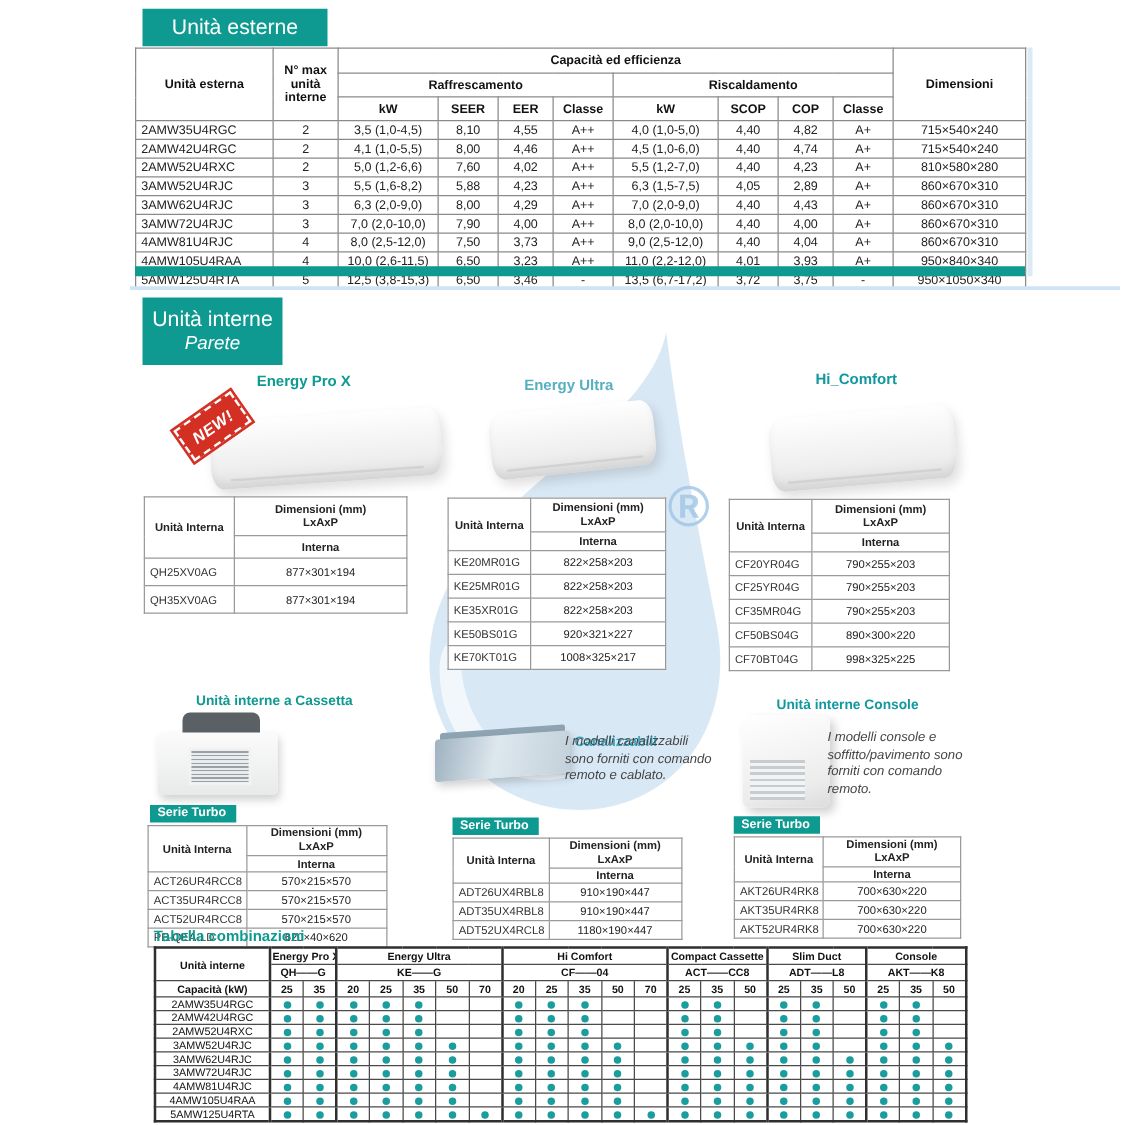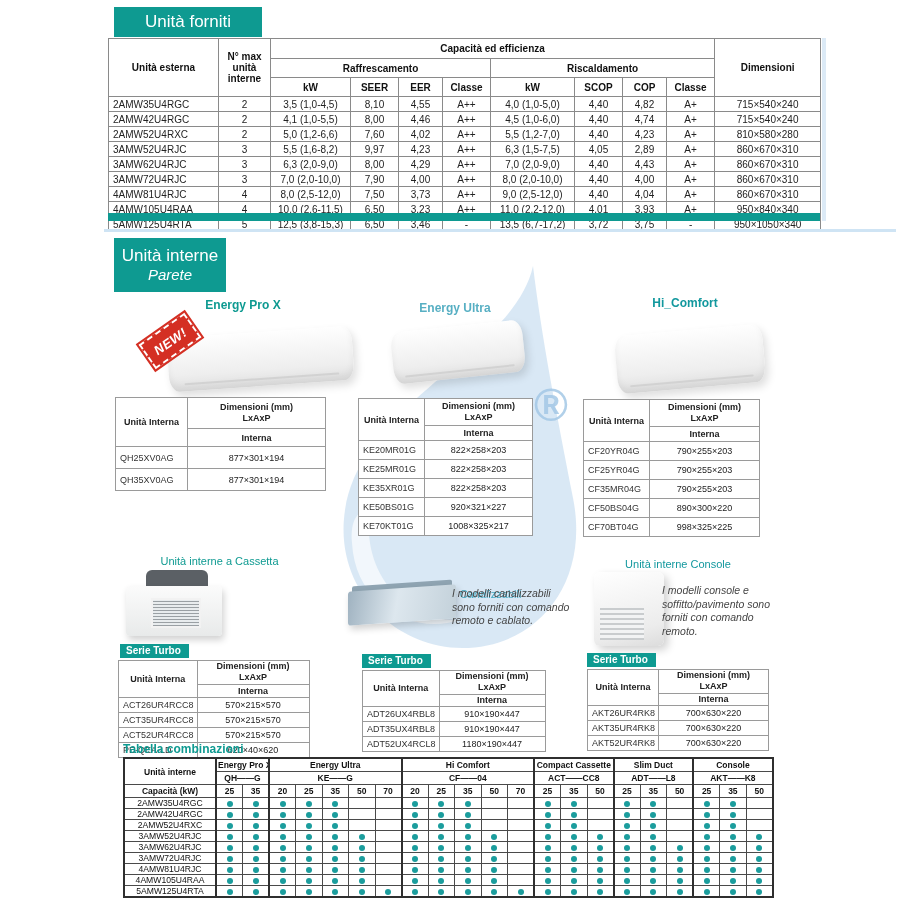--- a/index.html
+++ b/index.html
@@ -69,21 +69,21 @@
   .duct-top{left:352px;top:583px;width:100px;height:10px;transform:skewY(-4deg);
         background:#8fa4b2;border-radius:2px;}
 
   
   .console-body{left:594px;top:572px;width:70px;height:74px;
         background:linear-gradient(165deg,#ffffff,#ececec 75%,#dcdcdc);
         border-radius:6px;box-shadow:4px 4px 8px rgba(0,0,0,.18);}
   .console-louvers{left:600px;top:608px;width:44px;height:32px;
         background:repeating-linear-gradient(0deg,#c9ccce 0 2px,#f2f3f4 2px 5px);}
 
-  .section-title{font-weight:normal;font-size:11px;text-align:center;}
+  .section-title{font-weight:bold;font-size:11px;text-align:center;}
   .desc{font-style:italic;font-size:10.5px;color:#454545;line-height:1.3;}
 
   .serie-label{background:#0E9A91;color:#fff;font-weight:bold;font-size:10px;
         padding:1px 8px 2px 6px;}
 
   
   .combos-title{left:123px;top:742px;font-weight:bold;font-size:12px;color:#0E9A91;}
   .combos{left:123px;top:757px;}
   .combos table{width:650px;table-layout:fixed;border:2px solid #2f2f2f;}
   .combos th,.combos td{border:1px solid #4a4a4a;font-size:8.5px;padding:0 1px;
@@ -99,21 +99,21 @@
 
 <div class="page">
 
   <svg class="abs watermark" viewBox="0 0 300 400">
     <path d="M233,8 C214,95 62,142 45,252 C33,332 96,390 162,390 C238,390 290,324 273,240 C256,152 242,82 233,8 Z" fill="#b9d6ec" opacity="0.55"></path>
     <path d="M70,250 C60,320 110,365 160,362 C110,378 55,345 52,285 C50,262 58,252 70,250 Z" fill="#ffffff" opacity="0.65"></path>
   </svg>
   <div class="abs rmark">®</div>
 
   <div class="abs teal-box title-1">
-    <span>Unità forniti</span>
+    <span>Unità esterne</span>
   </div>
 
   <div class="abs outdoor-table">
     <table id="outdoor-table">
         <colgroup>
           <col style="width: 110px;">
           <col style="width: 52px;">
           <col style="width: 80px;">
           <col style="width: 48px;">
           <col style="width: 44px;">
@@ -183,21 +183,21 @@
             <td>5,5 (1,2-7,0)</td>
             <td>4,40</td>
             <td>4,23</td>
             <td>A+</td>
             <td>810×580×280</td>
           </tr>
           <tr>
             <td class="model">3AMW52U4RJC</td>
             <td>3</td>
             <td>5,5 (1,6-8,2)</td>
-            <td>9,97</td>
+            <td>5,88</td>
             <td>4,23</td>
             <td>A++</td>
             <td>6,3 (1,5-7,5)</td>
             <td>4,05</td>
             <td>2,89</td>
             <td>A+</td>
             <td>860×670×310</td>
           </tr>
           <tr>
             <td class="model">3AMW62U4RJC</td>

